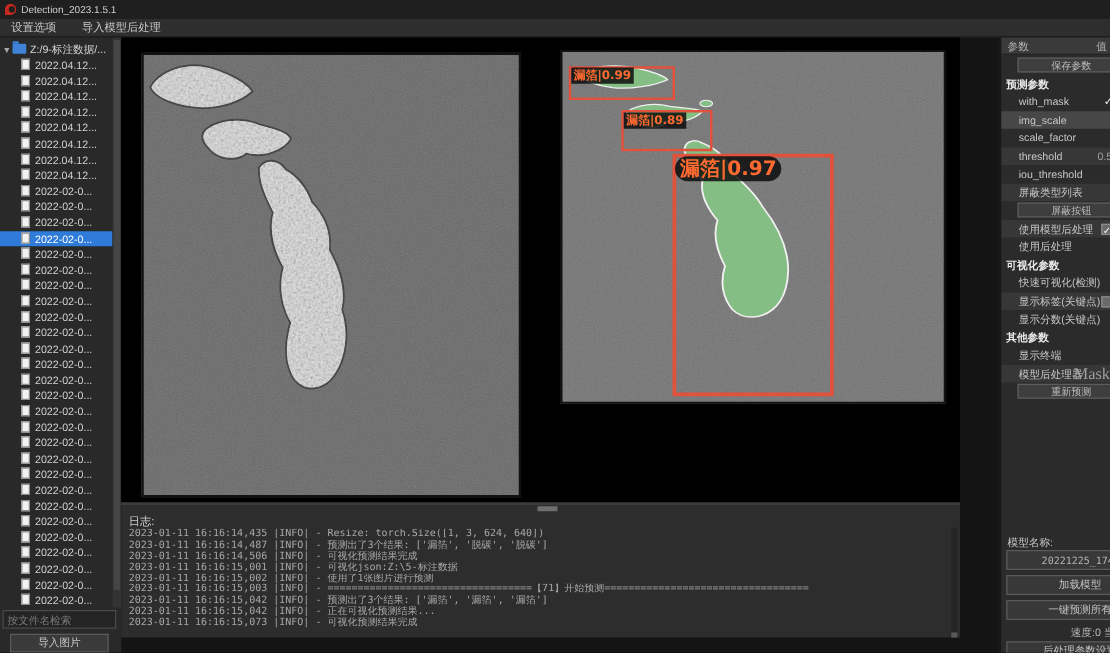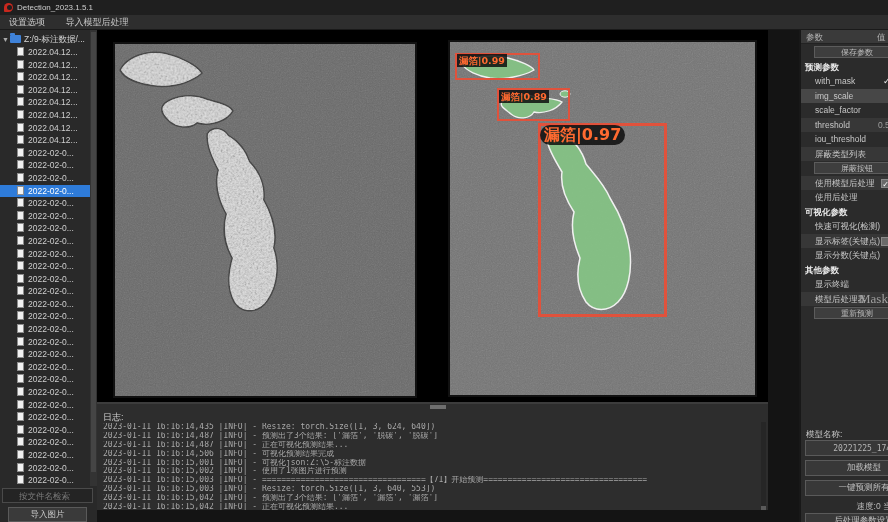--- a/index.html
+++ b/index.html
@@ -30,31 +30,31 @@
     background:#3f82d8; border-radius:1px 1px 0 0; }
   #file-list { position:absolute; left:0; top:16px; width:90px; }
   .tree-item { height:12.6px; line-height:12.6px; color:#cfcfcf; font-size:8.5px;
     padding-left:17px; white-space:nowrap; overflow:hidden; }
   .tree-item.selected { background:#2e7bd9; color:#fff; }
   .file-ico { display:inline-block; width:7px; height:9px; background:#f2f2f2;
     border:1px solid #8d8d8d; vertical-align:-1px; margin-right:4px; }
   #sidebar-scroll { position:absolute; left:90px; top:0; width:7px; height:456px; background:#333; }
   #sidebar-scroll-thumb { position:absolute; left:1px; top:2px; width:5px; height:440px; background:#454545; }
   #search-input { position:absolute; left:2px; top:458px; width:91px; height:15px; background:#242424;
-    border:1px solid #4a4a4a; color:#bbb; font-size:8.5px; padding:0 16px;
+    border:1px solid #4a4a4a; color:#bbb; font-size:8.5px; padding:0 3px;
     font-family:"Liberation Sans",sans-serif; }
   #search-input::placeholder { color:#7a7a7a; }
   #import-btn { position:absolute; left:8px; top:477px; width:79px; height:15px; background:#3a3a3a;
     border:1px solid #5a5a5a; color:#ccc; font-size:8.5px; font-family:"Liberation Sans",sans-serif; }
 
   
   #canvas { left:97px; top:30px; width:671px; height:372px; background:#000; overflow:hidden; }
   .img-panel { position:absolute; overflow:hidden; }
   #img-left  { left:16px;  top:12px; width:304px; height:356px; }
-  #img-right { left:351px; top:10px; width:309px; height:357px; }
+  #img-right { left:351px; top:10px; width:309px; height:283px; }
   .img-panel svg { display:block; width:100%; height:100%; }
 
   .det-box { position:absolute; border:2px solid #e0523c; }
   .det-label { position:absolute; background:rgba(8,8,8,0.82); color:#ff6a30; font-weight:bold;
     font-size:9.5px; line-height:11px; padding:1px 2px; white-space:nowrap;
     font-family:"DejaVu Sans","Liberation Sans",sans-serif; }
   #det-box-3 { border-width:3px; }
   #det-label-3 { font-size:16px; line-height:18px; padding:1px 4px;border-radius:10px; }
 
   
@@ -221,28 +221,27 @@
     <div class="det-label" id="det-label-3" style="left:92px; top:85px;">漏箔|0.97</div>
   </div>
 </div>
 
 <div id="logarea" class="abs">
   <div id="log-grip"></div>
   <div id="log-title">日志:</div>
   <div id="log-lines">
       <div class="log-line">2023-01-11 16:16:14,435 |INFO| - Resize: torch.Size([1, 3, 624, 640])</div>
       <div class="log-line">2023-01-11 16:16:14,487 |INFO| - 预测出了3个结果: ['漏箔', '脱碳', '脱碳']</div>
-      <div class="log-line">2023-01-11 16:16:14,487 |INFO| - 正在可视化预测结果...</div>
       <div class="log-line">2023-01-11 16:16:14,506 |INFO| - 可视化预测结果完成</div>
       <div class="log-line">2023-01-11 16:16:15,001 |INFO| - 可视化json:Z:\5-标注数据</div>
       <div class="log-line">2023-01-11 16:16:15,002 |INFO| - 使用了1张图片进行预测</div>
       <div class="log-line">2023-01-11 16:16:15,003 |INFO| - ==================================【71】开始预测==================================</div>
-      <div class="log-line">2023-01-11 16:16:15,003 |INFO| - Resize: torch.Size([1, 3, 640, 553])</div>
       <div class="log-line">2023-01-11 16:16:15,042 |INFO| - 预测出了3个结果: ['漏箔', '漏箔', '漏箔']</div>
       <div class="log-line">2023-01-11 16:16:15,042 |INFO| - 正在可视化预测结果...</div>
+      <div class="log-line">2023-01-11 16:16:15,073 |INFO| - 可视化预测结果完成</div>
     </div>
   <div id="log-scroll">
     <div id="log-scroll-thumb"></div>
   </div>
 </div>
 
 <div id="rightpanel" class="abs">
   <div id="param-header">
     <span class="h-name">参数</span>
     <span class="h-value">值</span>

